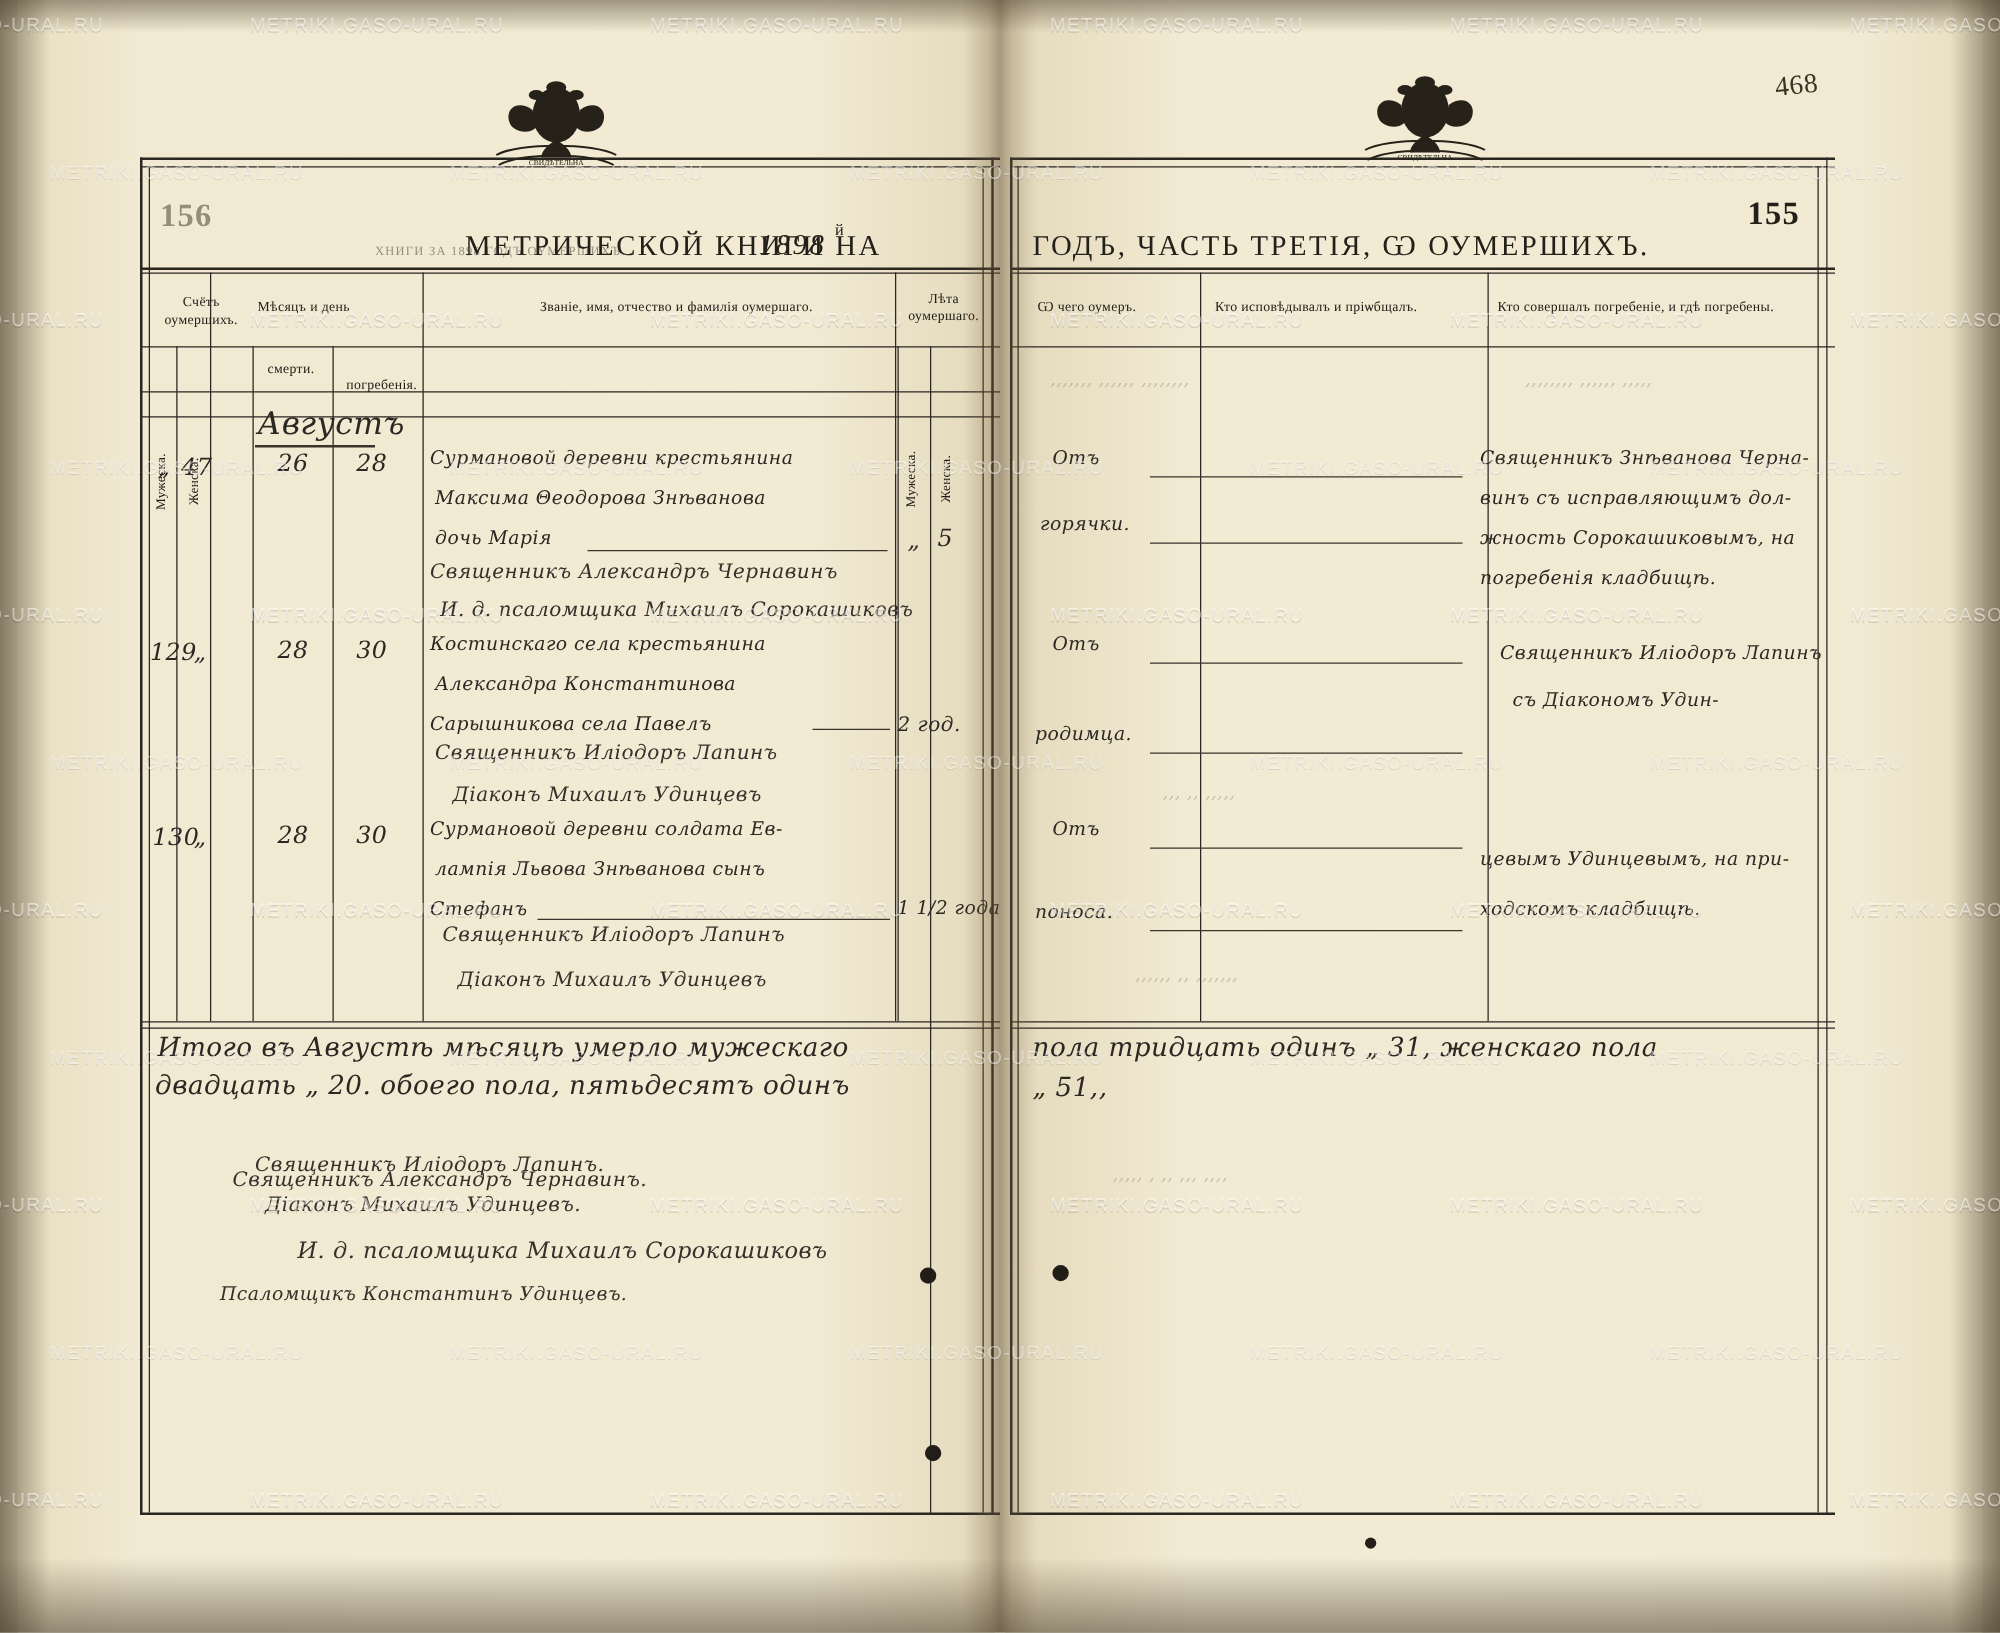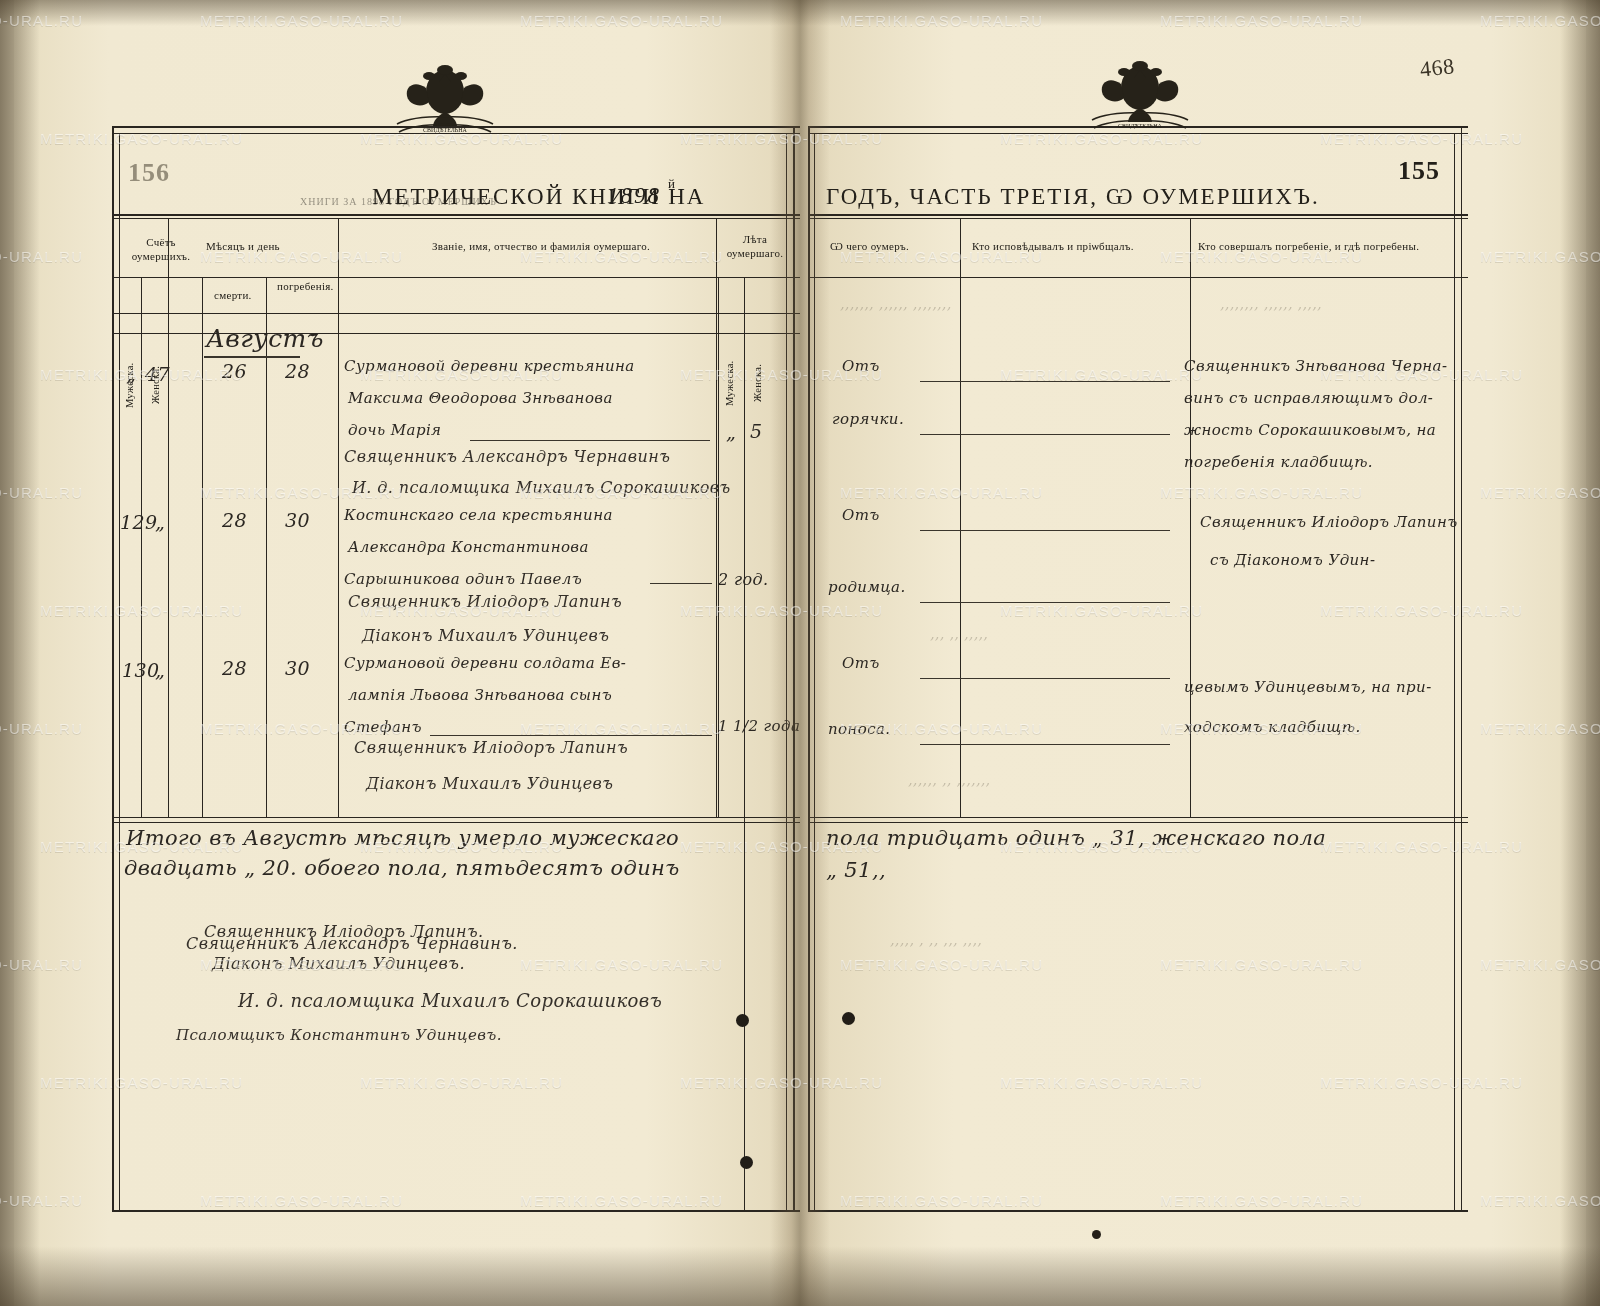--- a/index.html
+++ b/index.html
@@ -227,21 +227,21 @@
     <div class="printed hdr-title" style="left:372px; top:184px;">МЕТРИЧЕСКОЙ КНИГИ НА</div>
     <div class="printed hdr-title" style="left:607px; top:183px; font-style:italic;">1898</div>
     <div class="printed" style="left:668px; top:176px; font-size:13px;">й</div>
 
     <div class="printed colhead" style="left:126px; top:236px; width:70px; white-space:normal; text-align:center; line-height:1.25;">Счётъ оумершихъ.</div>
     <div class="printed colhead small" style="left:124px; top:338px; writing-mode:vertical-rl; transform:rotate(180deg); height:70px;">Мужеска.</div>
     <div class="printed colhead small" style="left:150px; top:338px; writing-mode:vertical-rl; transform:rotate(180deg); height:66px;">Женска.</div>
 
     <div class="printed colhead" style="left:206px; top:240px;">Мѣсяцъ и день</div>
     <div class="printed colhead" style="left:214px; top:289px;">смерти.</div>
-    <div class="printed colhead" style="left:277px; top:280px;font-family:Liberation Serif, serif;">погребенія.</div>
+    <div class="printed colhead" style="left:277px; top:302px;font-family:Liberation Serif, serif;">погребенія.</div>
 
     <div class="printed colhead" style="left:392px; top:240px;margin-left:40px;">Званіе, имя, отчество и фамилія оумершаго.</div>
 
     <div class="printed colhead" style="left:722px; top:233px; width:66px; white-space:normal; text-align:center; line-height:1.25;">Лѣта оумершаго.</div>
     <div class="printed colhead small" style="left:724px; top:338px; writing-mode:vertical-rl; transform:rotate(180deg); height:68px;">Мужеска.</div>
     <div class="printed colhead small" style="left:752px; top:338px; writing-mode:vertical-rl; transform:rotate(180deg); height:64px;">Женска.</div>
 
     <div class="hand big" style="left:206px; top:324px; font-size:25px;">Августъ</div>
     <div class="stroke" style="left:204px; top:356px; width:96px; height:2px;"></div>
 
@@ -260,21 +260,21 @@
     <div class="hand num" style="left:726px; top:421px;">„</div>
     <div class="hand num" style="left:750px; top:420px;">5</div>
 
     <div class="hand num" style="left:120px; top:511px;">129</div>
     <div class="hand num" style="left:155px; top:511px;">„</div>
     <div class="hand num" style="left:222px; top:509px;">28</div>
     <div class="hand num" style="left:285px; top:509px;">30</div>
 
     <div class="hand body" style="left:344px; top:506px;">Костинскаго села крестьянина</div>
     <div class="hand body" style="left:348px; top:538px;">Александра Константинова</div>
-    <div class="hand body" style="left:344px; top:570px;">Сарышникова одинъ Павелъ</div>
+    <div class="hand body" style="left:344px; top:570px;">Сарышникова села Павелъ</div>
     <div class="stroke" style="left:650px; top:583px; width:62px;"></div>
     <div class="hand sig" style="left:348px; top:592px;">Священникъ Иліодоръ Лапинъ</div>
     <div class="hand sig" style="left:362px; top:626px;">Діаконъ Михаилъ Удинцевъ</div>
 
     <div class="hand num" style="left:718px; top:570px; font-size:16px;">2 год.</div>
 
     <div class="hand num" style="left:122px; top:659px;">130</div>
     <div class="hand num" style="left:155px; top:659px;">„</div>
     <div class="hand num" style="left:222px; top:657px;">28</div>
     <div class="hand num" style="left:285px; top:657px;">30</div>

